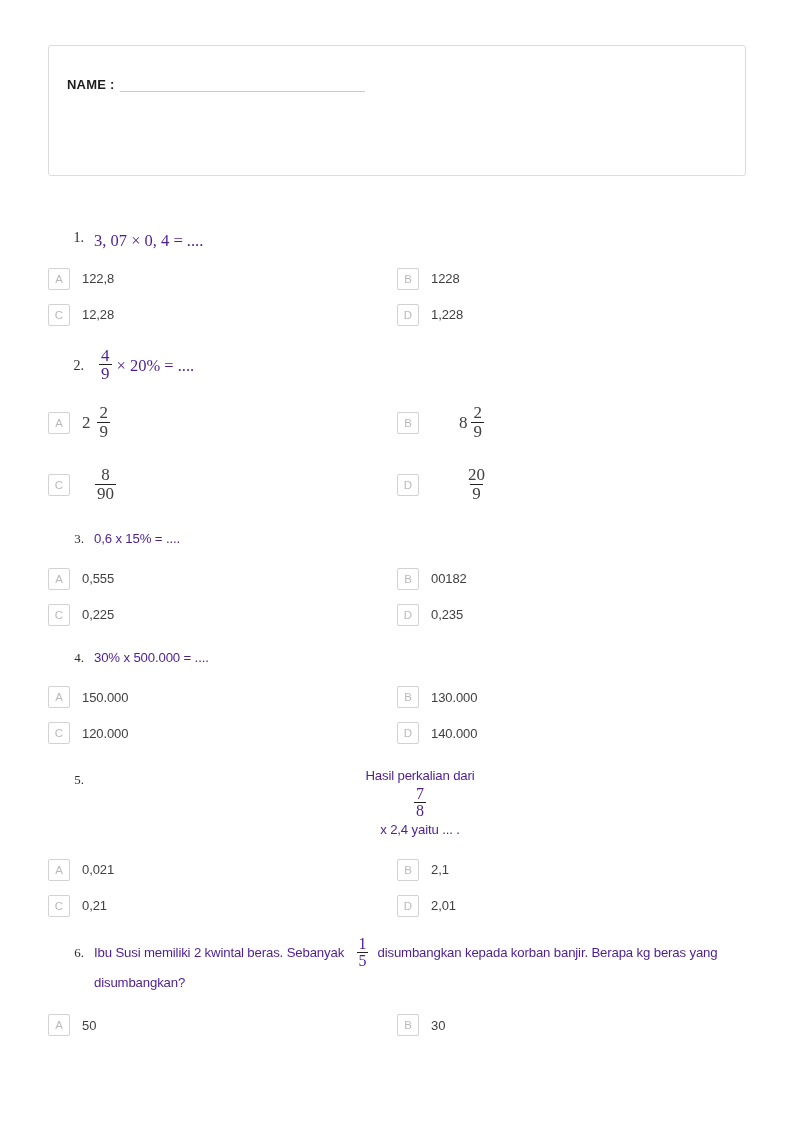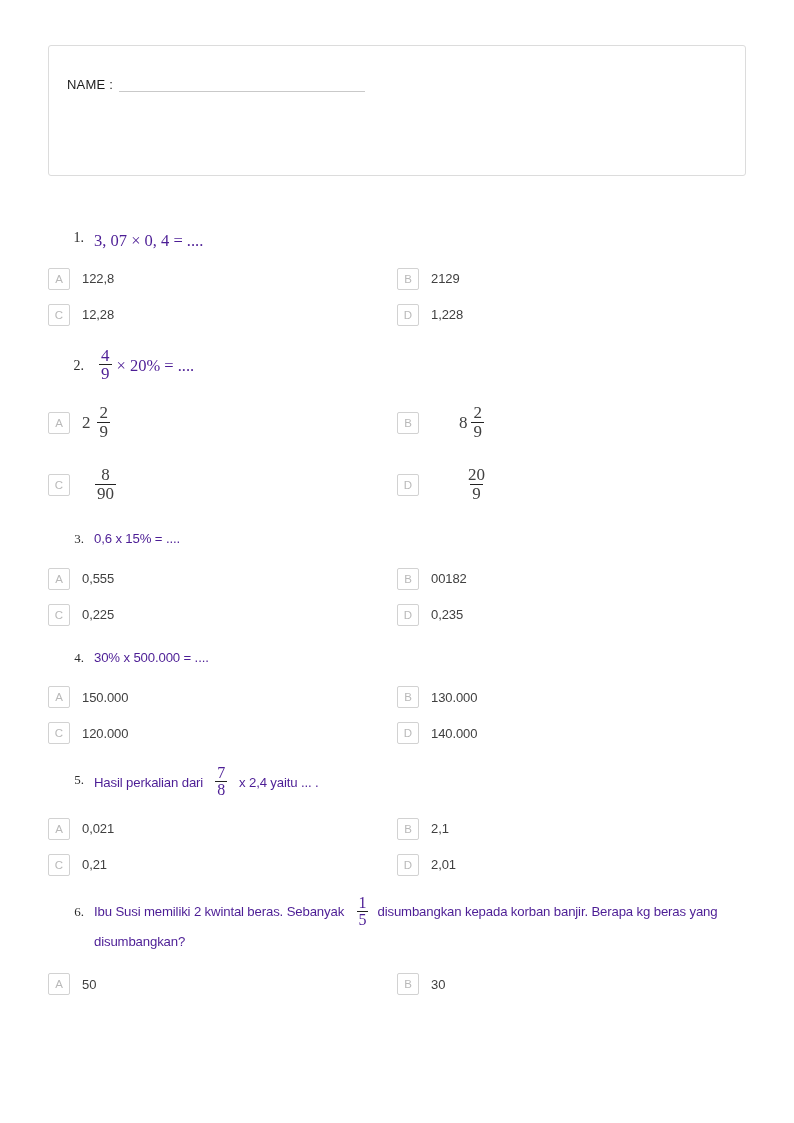--- a/index.html
+++ b/index.html
@@ -76,20 +76,21 @@
     align-items: flex-end;
     height: 31px;
     margin-bottom: 3px;
   }
   .field-label {
     font-size: 13px;
     color: #1d1d1d;
     letter-spacing: 0.2px;
     white-space: nowrap;
     padding-bottom: 3px;
+    font-weight: bold;
   }
   .field-line {
     flex: 1;
     border-bottom: 1px solid #c9c9c9;
     height: 1px;
     margin-left: 6px;
     margin-bottom: 3px;
   }
 
   
@@ -230,21 +231,21 @@
         <div class="q-text math">3, 07 × 0, 4 = ....</div>
       </div>
       <div class="options">
         <div class="opt-row">
           <div class="opt">
             <span class="opt-letter">A</span>
             <span class="opt-text">122,8</span>
           </div>
           <div class="opt">
             <span class="opt-letter">B</span>
-            <span class="opt-text">2129</span>
+            <span class="opt-text">1228</span>
           </div>
         </div>
         <div class="opt-row">
           <div class="opt">
             <span class="opt-letter">C</span>
             <span class="opt-text">12,28</span>
           </div>
           <div class="opt">
             <span class="opt-letter">D</span>
             <span class="opt-text">1,228</span>
@@ -368,21 +369,21 @@
             <span class="opt-letter">D</span>
             <span class="opt-text">140.000</span>
           </div>
         </div>
       </div>
     </div>
 
     <div class="q-block" style="margin-bottom:18px">
       <div class="q-head">
         <div class="q-num" style="padding-top:6px">5.</div>
-        <div class="q-text" style="display:flex;align-items:center;">
+        <div class="q-text" style="display:flex;align-items:center;flex-direction:column;">
           <span>Hasil perkalian dari</span>
           <span class="frac inline-q" style="margin:0 12px">
             <span class="num">7</span>
             <span class="den">8</span>
           </span>
           <span>x 2,4 yaitu ... .</span>
         </div>
       </div>
       <div class="options" style="margin-top:16px">
         <div class="opt-row">

